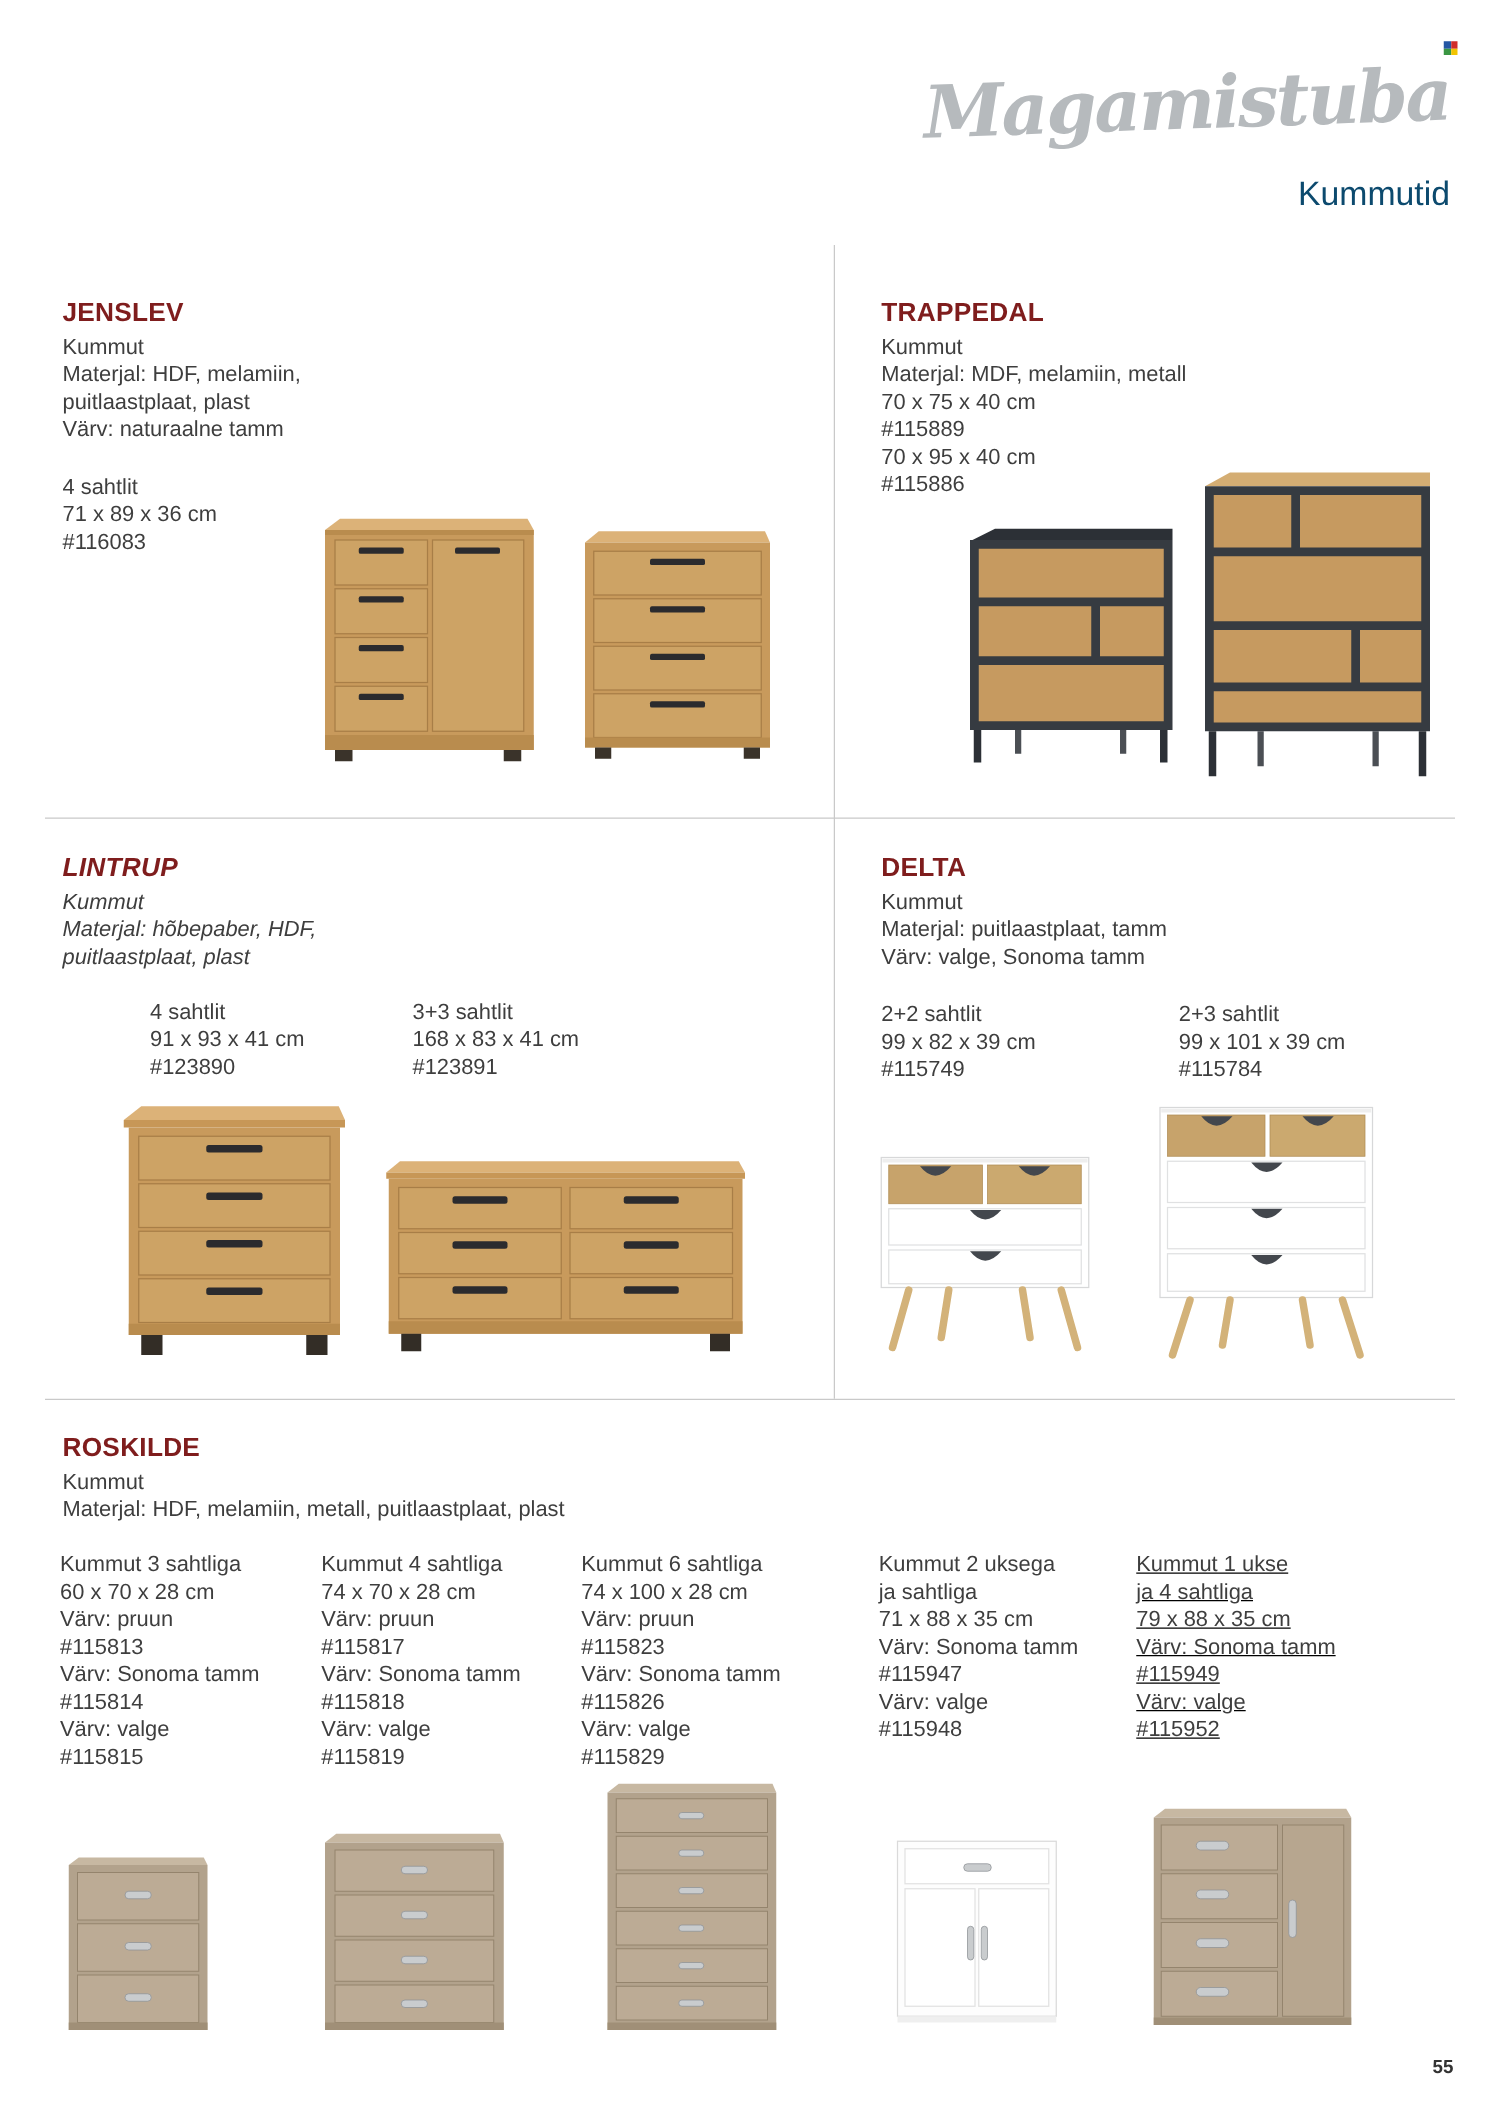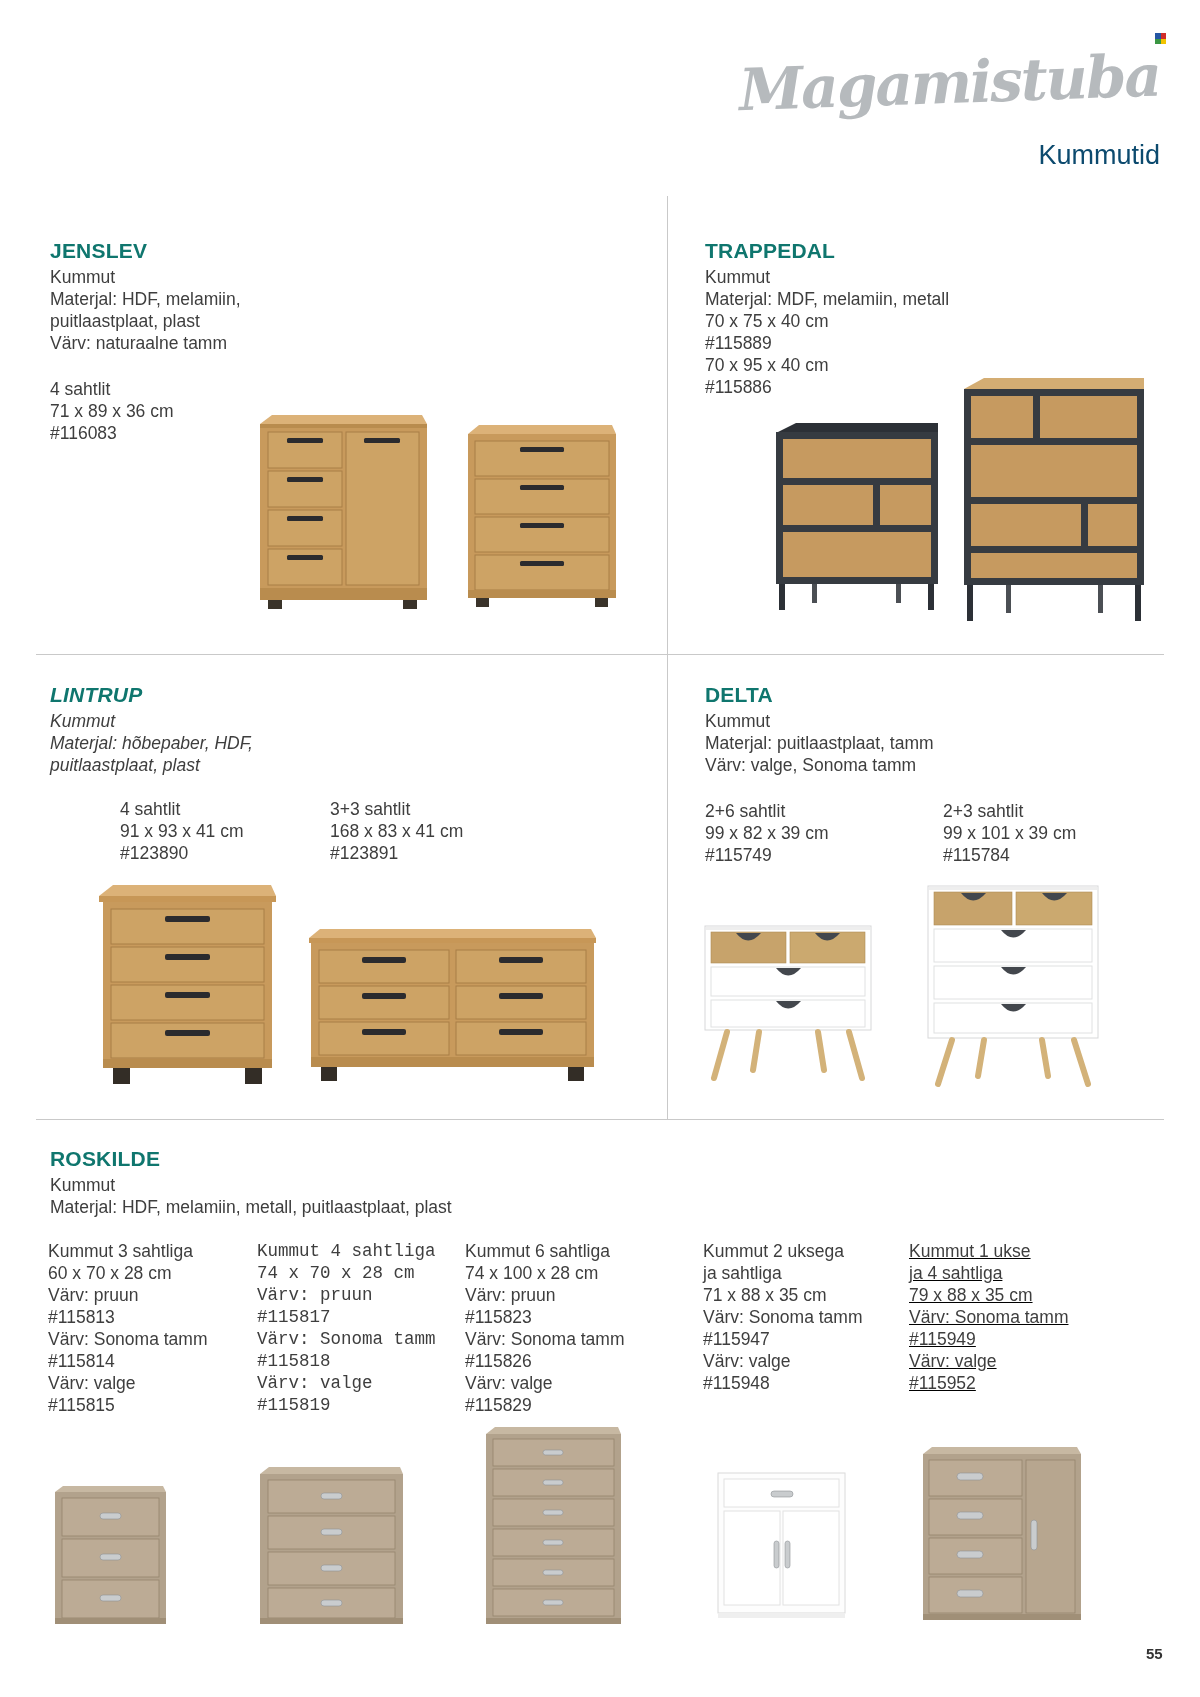--- a/index.html
+++ b/index.html
@@ -1,19 +1,19 @@
 <!DOCTYPE html>
 <html><head>
 <meta charset="utf-8">
 <style>
   html,body{margin:0;padding:0;background:#ffffff;}
   .page{position:relative;width:1200px;height:1697px;background:#ffffff;
         font-family:"Liberation Sans",sans-serif;overflow:hidden;}
   .abs{position:absolute;}
-  .ptitle{font-size:21px;font-weight:bold;color:#0f766e;line-height:26px;letter-spacing:.2px;margin-bottom:2px;}
+  .ptitle{font-size:21px;font-weight:bold;color:#7f1d1d;line-height:26px;letter-spacing:.2px;margin-bottom:2px;}
   .ln{font-size:17.5px;line-height:22px;color:#3e3e3e;white-space:nowrap;}
   .vblock{margin-top:24px;}
   .hr{position:absolute;height:1px;background:#c9c9c9;}
   .vr{position:absolute;width:1px;background:#c9c9c9;}
   .script-title{font-family:"DejaVu Serif",serif;font-style:italic;font-weight:bold;
         font-size:58px;color:#b6babd;letter-spacing:-2px;transform:rotate(-2deg);
         text-align:right;}
   .subtitle{font-size:27px;color:#0c4a6e;text-align:right;}
   .pagenum{font-size:15px;font-weight:bold;color:#333333;}
   .brand{display:grid;grid-template-columns:5.5px 5.5px;grid-template-rows:5.5px 5.5px;}
@@ -218,21 +218,21 @@
 
   <div class="abs" style="left:705px;top:682px;">
     <div class="ptitle">DELTA</div>
     <div class="ln">Kummut</div>
     <div>
         <div class="ln">Materjal: puitlaastplaat, tamm</div>
         <div class="ln">Värv: valge, Sonoma tamm</div>
       </div>
   </div>
   <div class="abs" style="left:705px;top:800px;">
-      <div class="ln">2+6 sahtlit</div>
+      <div class="ln">2+2 sahtlit</div>
       <div class="ln">99 x 82 x 39 cm</div>
       <div class="ln">#115749</div>
     </div>
   <div class="abs" style="left:943px;top:800px;">
       <div class="ln">2+3 sahtlit</div>
       <div class="ln">99 x 101 x 39 cm</div>
       <div class="ln">#115784</div>
     </div>
 
   <div class="abs" style="left:697px;top:920px;">
@@ -289,21 +289,21 @@
   <div class="abs" style="left:48px;top:1240px;">
       <div class="ln">Kummut 3 sahtliga</div>
       <div class="ln">60 x 70 x 28 cm</div>
       <div class="ln">Värv: pruun</div>
       <div class="ln">#115813</div>
       <div class="ln">Värv: Sonoma tamm</div>
       <div class="ln">#115814</div>
       <div class="ln">Värv: valge</div>
       <div class="ln">#115815</div>
     </div>
-  <div class="abs" style="left:257px;top:1240px;font-family:Liberation Mono, monospace;">
+  <div class="abs" style="left:257px;top:1240px;">
       <div class="ln">Kummut 4 sahtliga</div>
       <div class="ln">74 x 70 x 28 cm</div>
       <div class="ln">Värv: pruun</div>
       <div class="ln">#115817</div>
       <div class="ln">Värv: Sonoma tamm</div>
       <div class="ln">#115818</div>
       <div class="ln">Värv: valge</div>
       <div class="ln">#115819</div>
     </div>
   <div class="abs" style="left:465px;top:1240px;">

